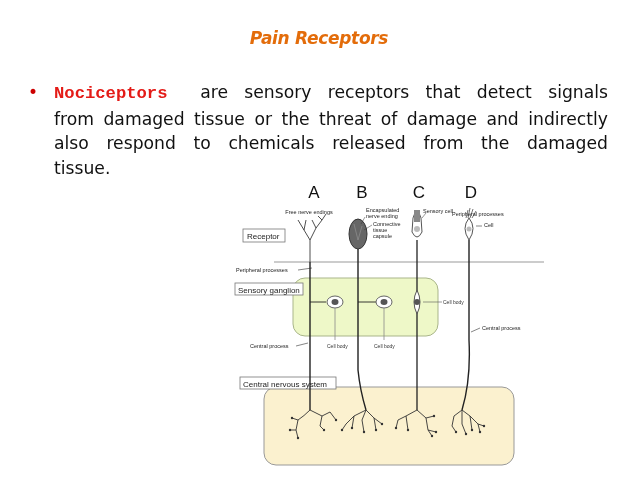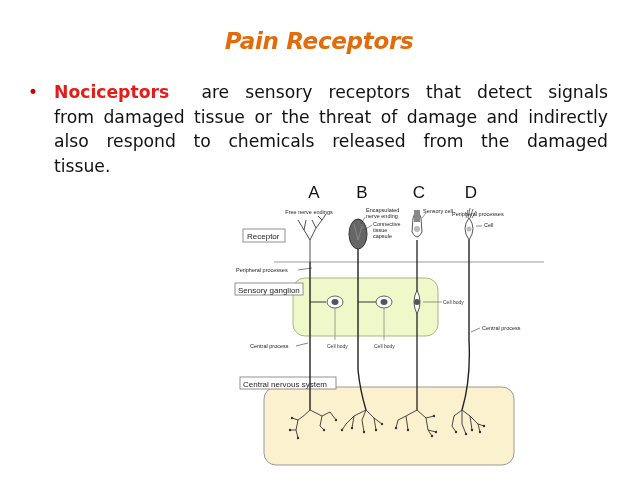--- a/index.html
+++ b/index.html
@@ -1,28 +1,28 @@
 <!DOCTYPE html>
 <html><head>
 <meta charset="utf-8">
 <style>
   html, body { margin: 0; padding: 0; background: #ffffff; }
   body { width: 638px; height: 479px; position: relative; overflow: hidden; font-family: "Liberation Sans", sans-serif; }
   .title {
     position: absolute; left: 0; top: 28px; width: 638px; text-align: center;
     font-family: "DejaVu Sans", sans-serif; font-style: italic; font-weight: bold;
-    font-size: 23px; color: #e36c0a; letter-spacing: -0.3px;
+    font-size: 17px; color: #e36c0a; letter-spacing: -0.3px;
   }
   .bullet-block {
     position: absolute; left: 30px; top: 80px; width: 578px;
     font-family: "DejaVu Sans", sans-serif; font-size: 17.2px; line-height: 24.5px; color: #111;
   }
   .bullet-dot { position: absolute; left: -2px; top: 0; color: #cc0000; font-size: 17px; }
   .bullet-text { margin-left: 24px; text-align: justify; text-align-last: left; word-spacing: 4px; }
-  .key-term { color: #e41b17; font-weight: bold; }
+  .key-term { color: #e41b17; font-weight: bold; font-family: Liberation Mono, monospace; }
   svg text { font-family: "Liberation Sans", sans-serif; }
   #diagram { position: absolute; left: 226px; top: 180px; }
 </style>
 </head>
 <body>
 
 <div class="title">Pain Receptors</div>
 
 <div class="bullet-block">
   <span class="bullet-dot">•</span>

